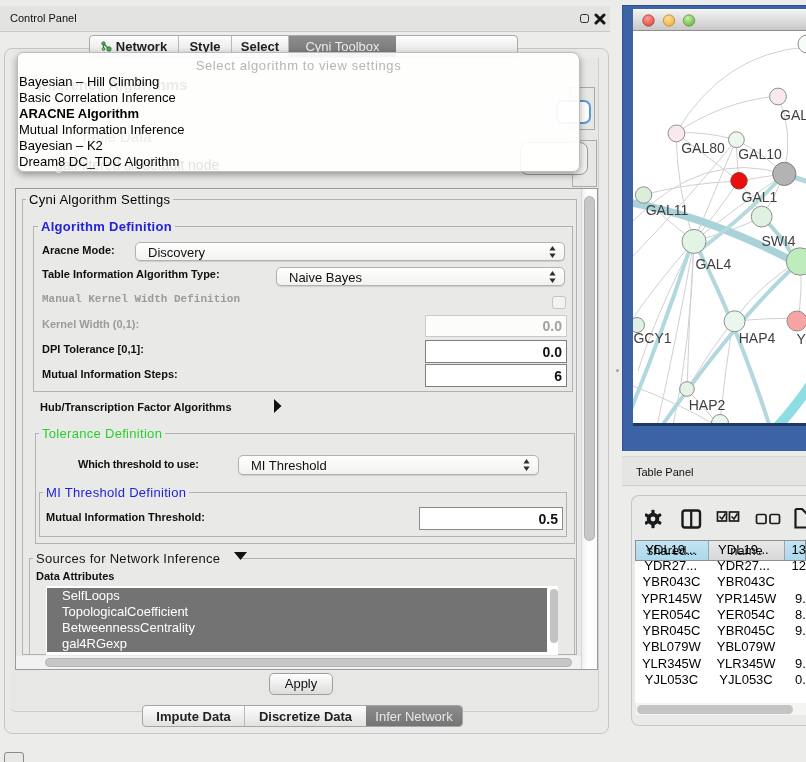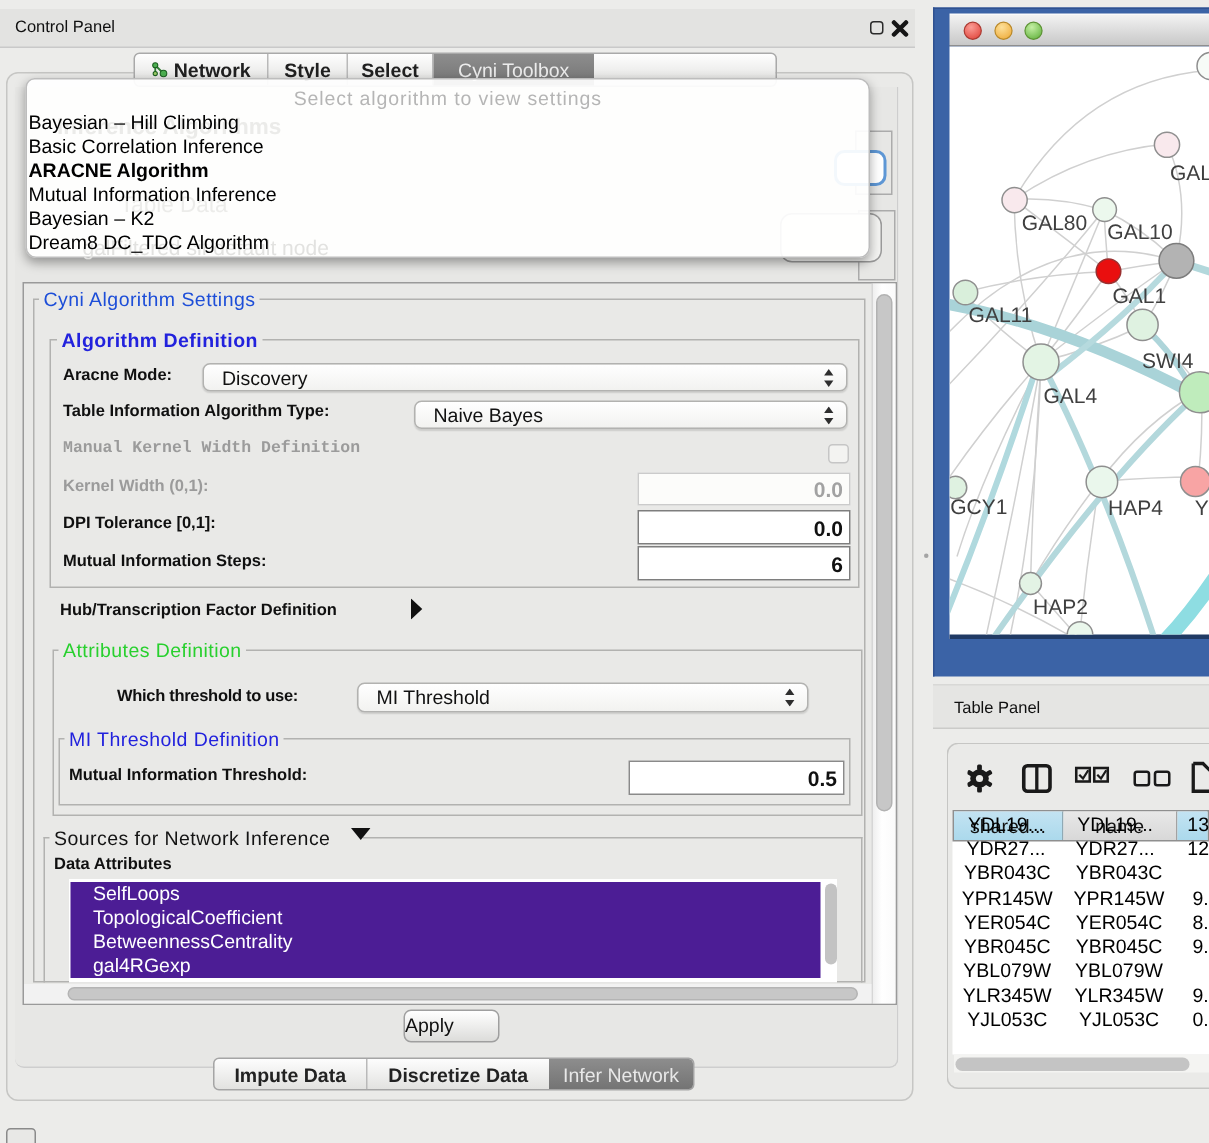--- a/index.html
+++ b/index.html
@@ -70,21 +70,21 @@
 
 <div class="abs" style="left:15px;top:188px;width:583px;height:482px;background:#e9e9e7;border:1px solid #9a9a9a;"></div>
 
 <div class="abs" style="left:581px;top:189px;width:16px;height:480px;background:linear-gradient(to right,#efefef,#ffffff 40%,#fafafa);border-left:1px solid #d6d6d6;"></div>
 <div class="abs" style="left:584px;top:196px;width:11px;height:345px;background:#c7c7c7;border:1px solid #b2b2b2;border-radius:6px;"></div>
 
 <div class="abs" style="left:16px;top:656px;width:565px;height:13px;background:#f2f2f2;"></div>
 <div class="abs" style="left:45px;top:657.5px;width:527px;height:9.5px;background:#c7c7c7;border:1px solid #b4b4b4;border-radius:5px;"></div>
 
 <div class="gbox" style="left:22px;top:199px;width:555px;height:456px;"></div>
-<div class="gtitle" style="left:26px;top:192px;color:#1d4ed8;">Cyni Algorithm Settings</div>
+<div class="gtitle" style="left:26px;top:192px;color:#000000;">Cyni Algorithm Settings</div>
 
 <div class="gbox" style="left:33px;top:226px;width:540px;height:166px;"></div>
 <div class="gtitle b" style="left:38px;top:219px;color:#2222dd;">Algorithm Definition</div>
 
 <div class="abs lbl b" style="left:42px;top:244px;">Aracne Mode:</div>
 <div class="combo" style="left:135px;top:242px;width:430px;height:19px;">
     <span class="ctext">Discovery</span>
   <svg class="arrows" viewBox="0 0 7 12">
       <path d="M3.5 0 L6.6 4.4 H0.4 Z" fill="#2e2e2e"></path>
       <path d="M3.5 12 L6.6 7.6 H0.4 Z" fill="#2e2e2e"></path>
@@ -111,27 +111,27 @@
 <div class="abs lbl b" style="left:42px;top:343px;">DPI Tolerance [0,1]:</div>
 <div class="field" style="left:425px;top:340px;width:142px;height:23px;border:1px solid #7e7e7e;">
     <span>0.0</span>
   </div>
 
 <div class="abs lbl b" style="left:42px;top:368px;">Mutual Information Steps:</div>
 <div class="field" style="left:425px;top:364px;width:142px;height:23px;border:1px solid #7e7e7e;">
     <span>6</span>
   </div>
 
-<div class="abs lbl b" style="left:40px;top:401px;">Hub/Transcription Factor Definition</div>
+<div class="abs lbl b" style="left:40px;top:401px;">Hub/Transcription Factor Algorithms</div>
 <svg class="abs" style="left:273px;top:399px;" width="9" height="14" viewBox="0 0 9 14">
     <path d="M1 0 L8.5 7 L1 14 Z" fill="#111"></path>
   </svg>
 
 <div class="gbox" style="left:35px;top:433px;width:540px;height:111px;"></div>
-<div class="gtitle" style="left:39px;top:426px;color:#28d02e;">Attributes Definition</div>
+<div class="gtitle" style="left:39px;top:426px;color:#28d02e;">Tolerance Definition</div>
 
 <div class="abs lbl b" style="left:78px;top:458px;letter-spacing:-0.2px;">Which threshold to use:</div>
 <div class="combo" style="left:238px;top:455px;width:301px;height:20px;">
     <span class="ctext">MI Threshold</span>
   <svg class="arrows" viewBox="0 0 7 12">
       <path d="M3.5 0 L6.6 4.4 H0.4 Z" fill="#2e2e2e"></path>
       <path d="M3.5 12 L6.6 7.6 H0.4 Z" fill="#2e2e2e"></path>
     </svg>
 </div>
 
@@ -144,24 +144,24 @@
   </div>
 
 <div class="gbox" style="left:29px;top:558px;width:546px;height:97px;border-bottom:none;"></div>
 <div class="gtitle" style="left:33px;top:551px;color:#141414;padding-right:22px;">Sources for Network Inference</div>
 <svg class="abs" style="left:234px;top:551px;" width="13" height="9" viewBox="0 0 13 9">
     <path d="M0 1 L13 1 L6.5 9 Z" fill="#111"></path>
   </svg>
 
 <div class="abs lbl b" style="left:36px;top:570px;">Data Attributes</div>
 <div class="abs" style="left:46px;top:586px;width:512px;height:69px;background:#ffffff;"></div>
-<div class="abs" style="left:47px;top:588px;width:500px;height:64px;background:#4c1d95;color:#fff;font-size:13px;line-height:16px;padding-left:15px;">SelfLoops<br>TopologicalCoefficient<br>BetweennessCentrality<br>gal4RGexp</div>
+<div class="abs" style="left:47px;top:588px;width:500px;height:64px;background:#737373;color:#fff;font-size:13px;line-height:16px;padding-left:15px;">SelfLoops<br>TopologicalCoefficient<br>BetweennessCentrality<br>gal4RGexp</div>
 <div class="abs" style="left:549.5px;top:589px;width:8px;height:54px;background:#c3c3c3;border-radius:4px;"></div>
 
-<div class="abs" style="left:269px;top:673px;width:64px;height:22px;background:linear-gradient(#ffffff,#dcdcda);border:1px solid #9f9f9f;border-radius:5px;line-height:20px;font-size:13px;color:#111;">Apply</div>
+<div class="abs" style="left:269px;top:673px;width:64px;height:22px;background:linear-gradient(#ffffff,#dcdcda);border:1px solid #9f9f9f;border-radius:5px;text-align:center;line-height:20px;font-size:13px;color:#111;">Apply</div>
 
 <div class="abs" style="left:142px;top:705px;width:321px;height:22px;border:1px solid #a5a5a5;border-radius:4px;background:linear-gradient(#fdfdfd,#e2e2e0);display:flex;font-size:13px;font-weight:bold;color:#222;">
   <div style="width:102px;display:flex;align-items:center;justify-content:center;border-right:1px solid #b9b9b9;">Impute Data</div>
   <div style="width:121px;display:flex;align-items:center;justify-content:center;">Discretize Data</div>
   <div style="flex:1;display:flex;align-items:center;justify-content:center;background:linear-gradient(#8d8d8d,#747474);color:#e8e8e8;border-radius:0 3px 3px 0;font-weight:normal;">Infer Network</div>
 </div>
 
 <div class="abs" style="left:4px;top:752px;width:20px;height:14px;border:1.5px solid #8a8a8a;border-radius:3px;background:#e8e8e6;"></div>
 
 <div class="abs" style="left:616px;top:369px;width:3px;height:3px;background:#a4a4a4;border-radius:50%;"></div>

